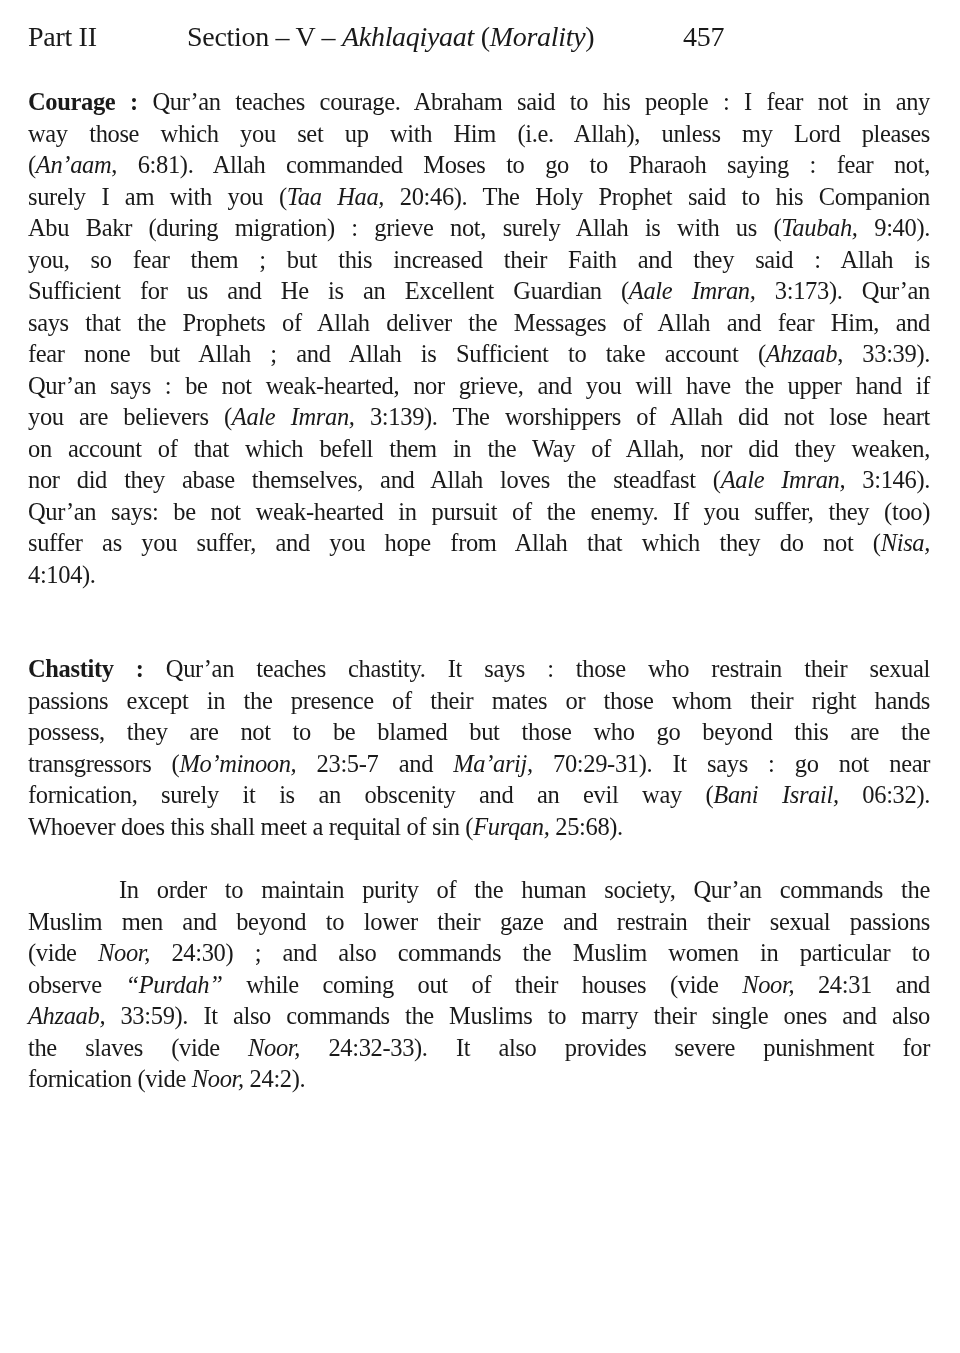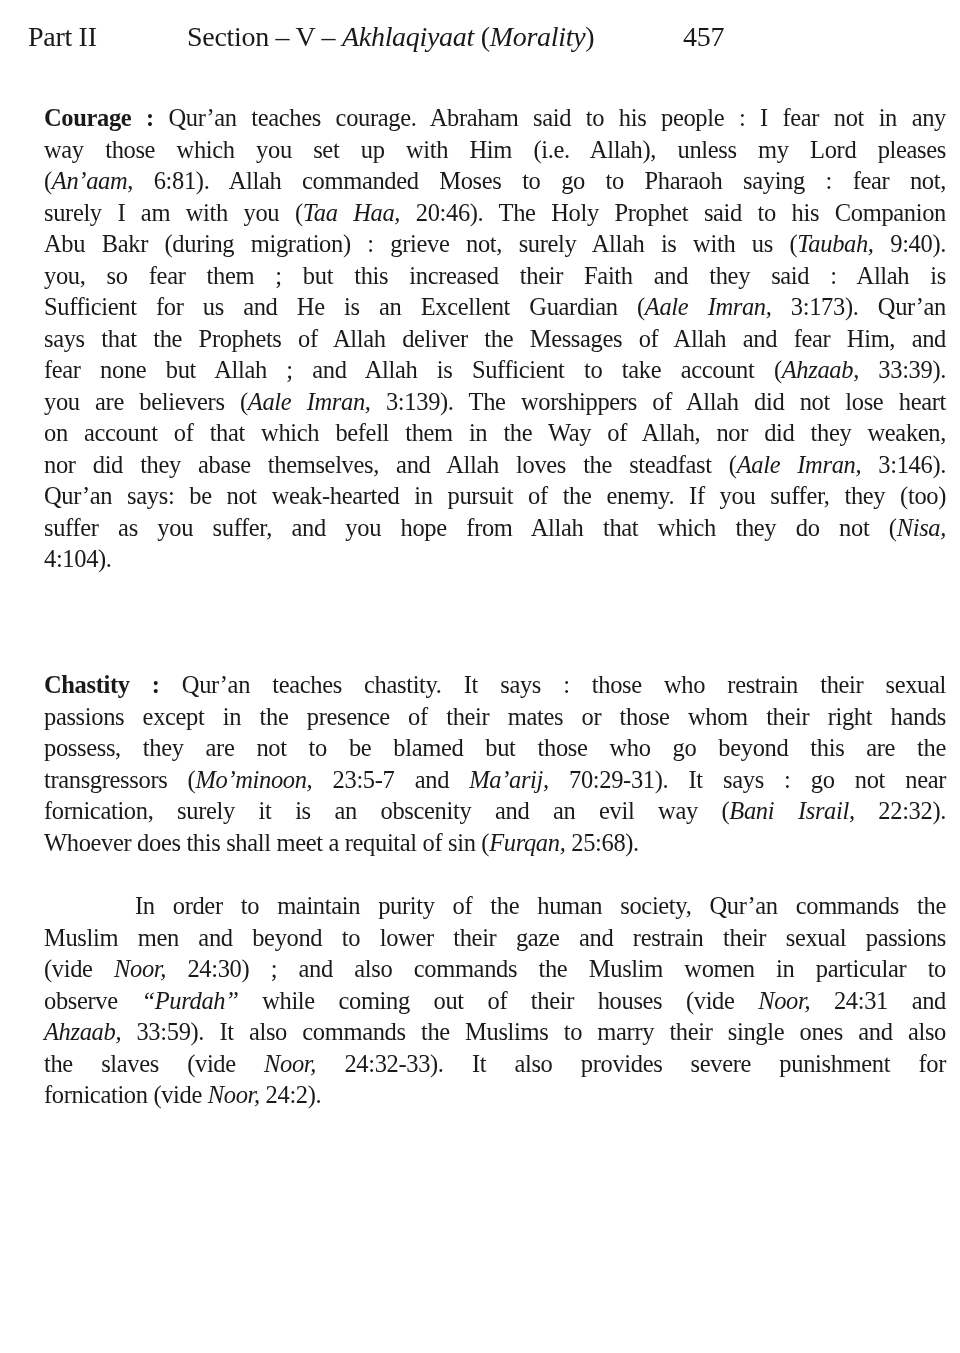--- a/index.html
+++ b/index.html
@@ -32,21 +32,21 @@
     .hdr-section .it { font-style: italic; }
 
     .body-text {
       position: absolute;
       left: 28px;
       width: 902px;
       font-size: 24.5px;
       letter-spacing: -0.35px;
     }
     .para {
-      margin: 16px;
+      margin: 0;
     }
     .line {
       display: block;
       height: 31.5px;
       line-height: 31.5px;
       text-align: justify;
       text-align-last: justify;
       white-space: nowrap;
       overflow: visible;
     }
@@ -75,33 +75,34 @@
 <div class="body-text para" id="p-courage">
     <span class="line"><span class="lead">Courage :</span><span> Qur’an teaches courage. Abraham said to his people : I fear not in any</span></span>
     <span class="line"><span>way those which you set up with Him (i.e. Allah), unless my Lord pleases</span></span>
     <span class="line"><span>(</span><span class="ref">An’aam</span><span>, 6:81). Allah commanded Moses to go to Pharaoh saying : fear not,</span></span>
     <span class="line"><span>surely I am with you (</span><span class="ref">Taa Haa,</span><span> 20:46). The Holy Prophet said to his Companion</span></span>
     <span class="line"><span>Abu Bakr (during migration) : grieve not, surely Allah is with us (</span><span class="ref">Taubah,</span><span> 9:40).</span></span>
     <span class="line"><span>you, so fear  them ; but  this increased their Faith and they said : Allah is</span></span>
     <span class="line"><span>Sufficient for us and He is an Excellent Guardian (</span><span class="ref">Aale Imran,</span><span> 3:173). Qur’an</span></span>
     <span class="line"><span>says that the Prophets of Allah deliver the Messages of Allah and fear Him, and</span></span>
     <span class="line"><span>fear none but Allah ; and Allah is Sufficient to take account (</span><span class="ref">Ahzaab</span><span>, 33:39).</span></span>
+    <span class="line"><span>Qur’an says : be not weak-hearted, nor grieve, and you will have the upper hand if</span></span>
     <span class="line"><span>you are believers (</span><span class="ref">Aale Imran,</span><span> 3:139). The worshippers of Allah did not lose heart</span></span>
     <span class="line"><span>on account of that which befell them in the Way of Allah, nor did they weaken,</span></span>
     <span class="line"><span>nor did they abase themselves, and Allah loves the steadfast (</span><span class="ref">Aale Imran,</span><span> 3:146).</span></span>
     <span class="line"><span>Qur’an says: be not weak-hearted in pursuit of the enemy. If you suffer, they (too)</span></span>
     <span class="line"><span>suffer as you suffer, and you hope from Allah that which they do not (</span><span class="ref">Nisa,</span></span>
     <span class="line last"><span>4:104).</span></span>
   </div>
 <div class="body-text para" id="p-chastity">
     <span class="line"><span class="lead">Chastity :</span><span> Qur’an teaches chastity. It says : those who restrain their sexual</span></span>
     <span class="line"><span>passions except in the presence of their mates or those whom their right hands</span></span>
     <span class="line"><span>possess, they are not to be blamed but those who go beyond this are the</span></span>
     <span class="line"><span>transgressors (</span><span class="ref">Mo’minoon,</span><span> 23:5-7 and </span><span class="ref">Ma’arij,</span><span> 70:29-31). It says : go not near</span></span>
-    <span class="line"><span>fornication, surely it is an obscenity and an evil way (</span><span class="ref">Bani Israil,</span><span> 22:32).</span></span>
+    <span class="line"><span>fornication, surely it is an obscenity and an evil way (</span><span class="ref">Bani Israil,</span><span> 06:32).</span></span>
     <span class="line last"><span>Whoever does this shall meet a requital of sin (</span><span class="ref">Furqan,</span><span> 25:68).</span></span>
   </div>
 <div class="body-text para" id="p-purdah">
     <span class="line indent"><span>In order to maintain purity of the human society, Qur’an commands the</span></span>
     <span class="line"><span>Muslim men and beyond to lower their gaze and restrain their sexual passions</span></span>
     <span class="line"><span>(vide </span><span class="ref">Noor,</span><span> 24:30) ; and also commands the Muslim women in particular to</span></span>
     <span class="line"><span>observe </span><span class="ref">“Purdah”</span><span> while coming out of their houses (vide </span><span class="ref">Noor,</span><span> 24:31 and</span></span>
     <span class="line"><span class="ref">Ahzaab,</span><span> 33:59). It also commands the Muslims to marry their single ones and also</span></span>
     <span class="line"><span>the slaves (vide </span><span class="ref">Noor,</span><span> 24:32-33). It also provides severe punishment for</span></span>
     <span class="line last"><span>fornication (vide </span><span class="ref">Noor,</span><span> 24:2).</span></span>

